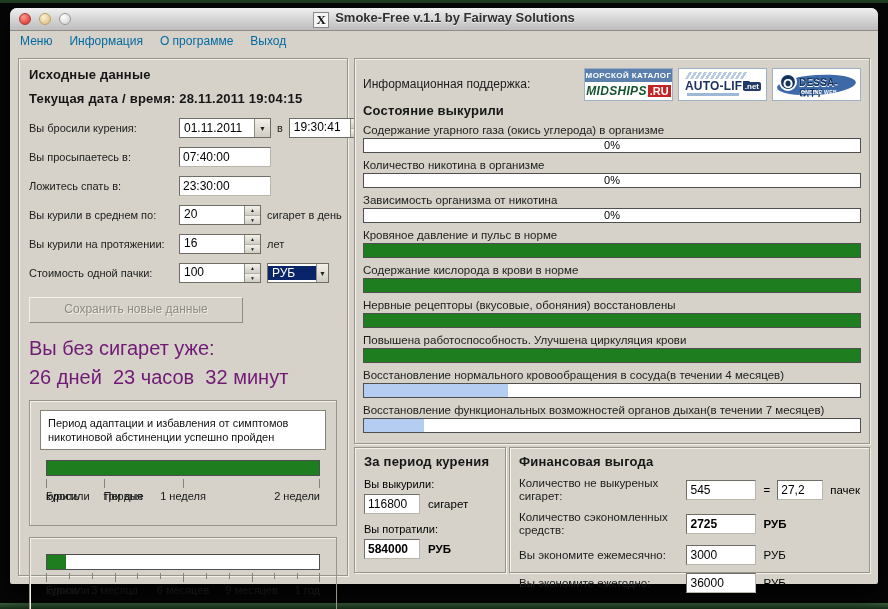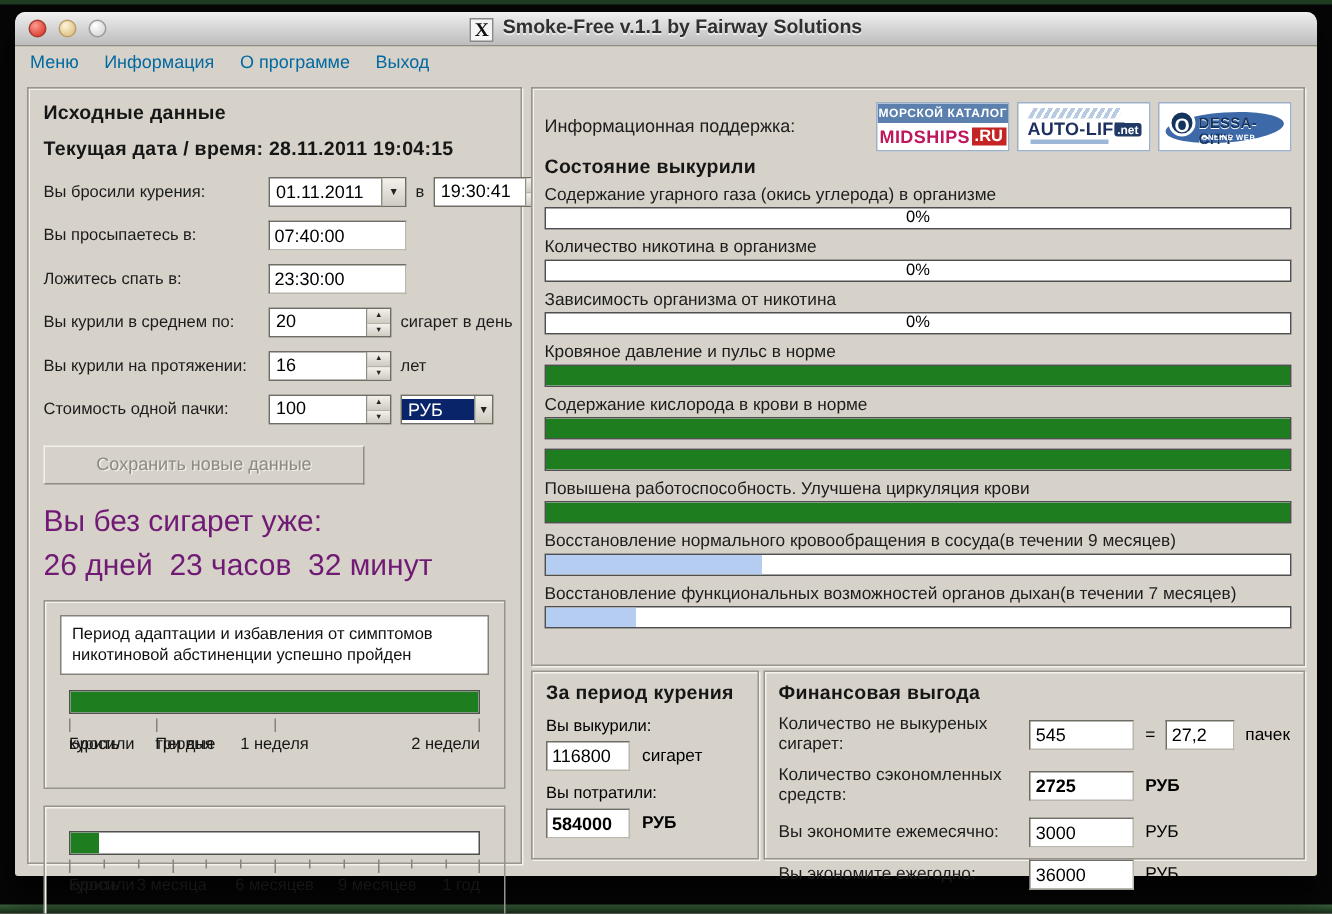--- a/index.html
+++ b/index.html
@@ -89,21 +89,21 @@
   .tl-right{right:0;text-align:right;}
 
   
   .support-row{display:flex;align-items:center;height:38px;}
   .support-row .lbl{font-size:12px;}
   .logos{margin-left:auto;display:flex;gap:5px;}
   .logo{width:89px;height:33px;background:#fff;border:1px solid #9db0c8;box-sizing:border-box;overflow:hidden;position:relative;}
   .logo-mid{display:flex;flex-direction:column;}
   .logo-mid .top{background:#5b80ae;color:#fff;font-size:8px;font-weight:bold;text-align:center;line-height:13px;letter-spacing:.4px;}
   .logo-mid .bot{display:flex;align-items:center;justify-content:center;gap:1px;flex:1;}
-  .logo-mid .bot .nm{color:#be185d;font-weight:bold;font-size:12px;letter-spacing:.3px;}
+  .logo-mid .bot .nm{color:#14532d;font-weight:bold;font-size:12px;letter-spacing:.3px;font-style:italic;}
   .logo-mid .bot .sx{color:#fff;background:#c42424;font-weight:bold;font-size:11px;padding:0 2px;}
   .logo-auto .swoosh{position:absolute;top:3px;left:8px;width:60px;height:7px;
       background:repeating-linear-gradient(90deg,#b9cbe2 0 3px,#fff 3px 5px);transform:skewX(-30deg);}
   .logo-auto .nm{position:absolute;top:10px;left:6px;color:#1c2f5e;font-weight:bold;font-size:12px;letter-spacing:.2px;}
   .logo-auto .sx{position:absolute;top:13px;right:5px;background:#223a66;color:#fff;font-size:8px;font-weight:bold;
                  padding:0 2px;border-radius:2px;}
   .logo-auto .sub{position:absolute;bottom:4px;left:8px;width:52px;height:3px;background:#9db8d6;}
   .logo-odessa .oval{position:absolute;left:4px;top:6px;width:79px;height:20px;background:#3d69a8;border-radius:50%;
                      transform:rotate(-4deg);}
   .logo-odessa .o{position:absolute;left:6px;top:4px;width:18px;height:18px;border-radius:50%;background:#14345e;
@@ -343,32 +343,33 @@
               <div class="fill green" style="width: 100%;"></div>
             </div>
         </div>
         <div class="bs-row">
           <span class="lbl">Содержание кислорода в крови в норме</span>
           <div class="track">
               <div class="fill green" style="width: 100%;"></div>
             </div>
         </div>
         <div class="bs-row">
+          <span class="lbl">Нервные рецепторы (вкусовые, обоняния) восстановлены</span>
           <div class="track">
               <div class="fill green" style="width: 100%;"></div>
             </div>
         </div>
         <div class="bs-row">
           <span class="lbl">Повышена работоспособность. Улучшена циркуляция крови</span>
           <div class="track">
               <div class="fill green" style="width: 100%;"></div>
             </div>
         </div>
         <div class="bs-row">
-          <span class="lbl">Восстановление нормального кровообращения в сосуда(в течении 9 месяцев)</span>
+          <span class="lbl">Восстановление нормального кровообращения в сосуда(в течении 4 месяцев)</span>
           <div class="track">
               <div class="fill blue" style="width: 29%;"></div>
             </div>
         </div>
         <div class="bs-row">
           <span class="lbl">Восстановление функциональных возможностей органов дыхан(в течении 7 месяцев)</span>
           <div class="track">
               <div class="fill blue" style="width: 12%;"></div>
             </div>
         </div>

